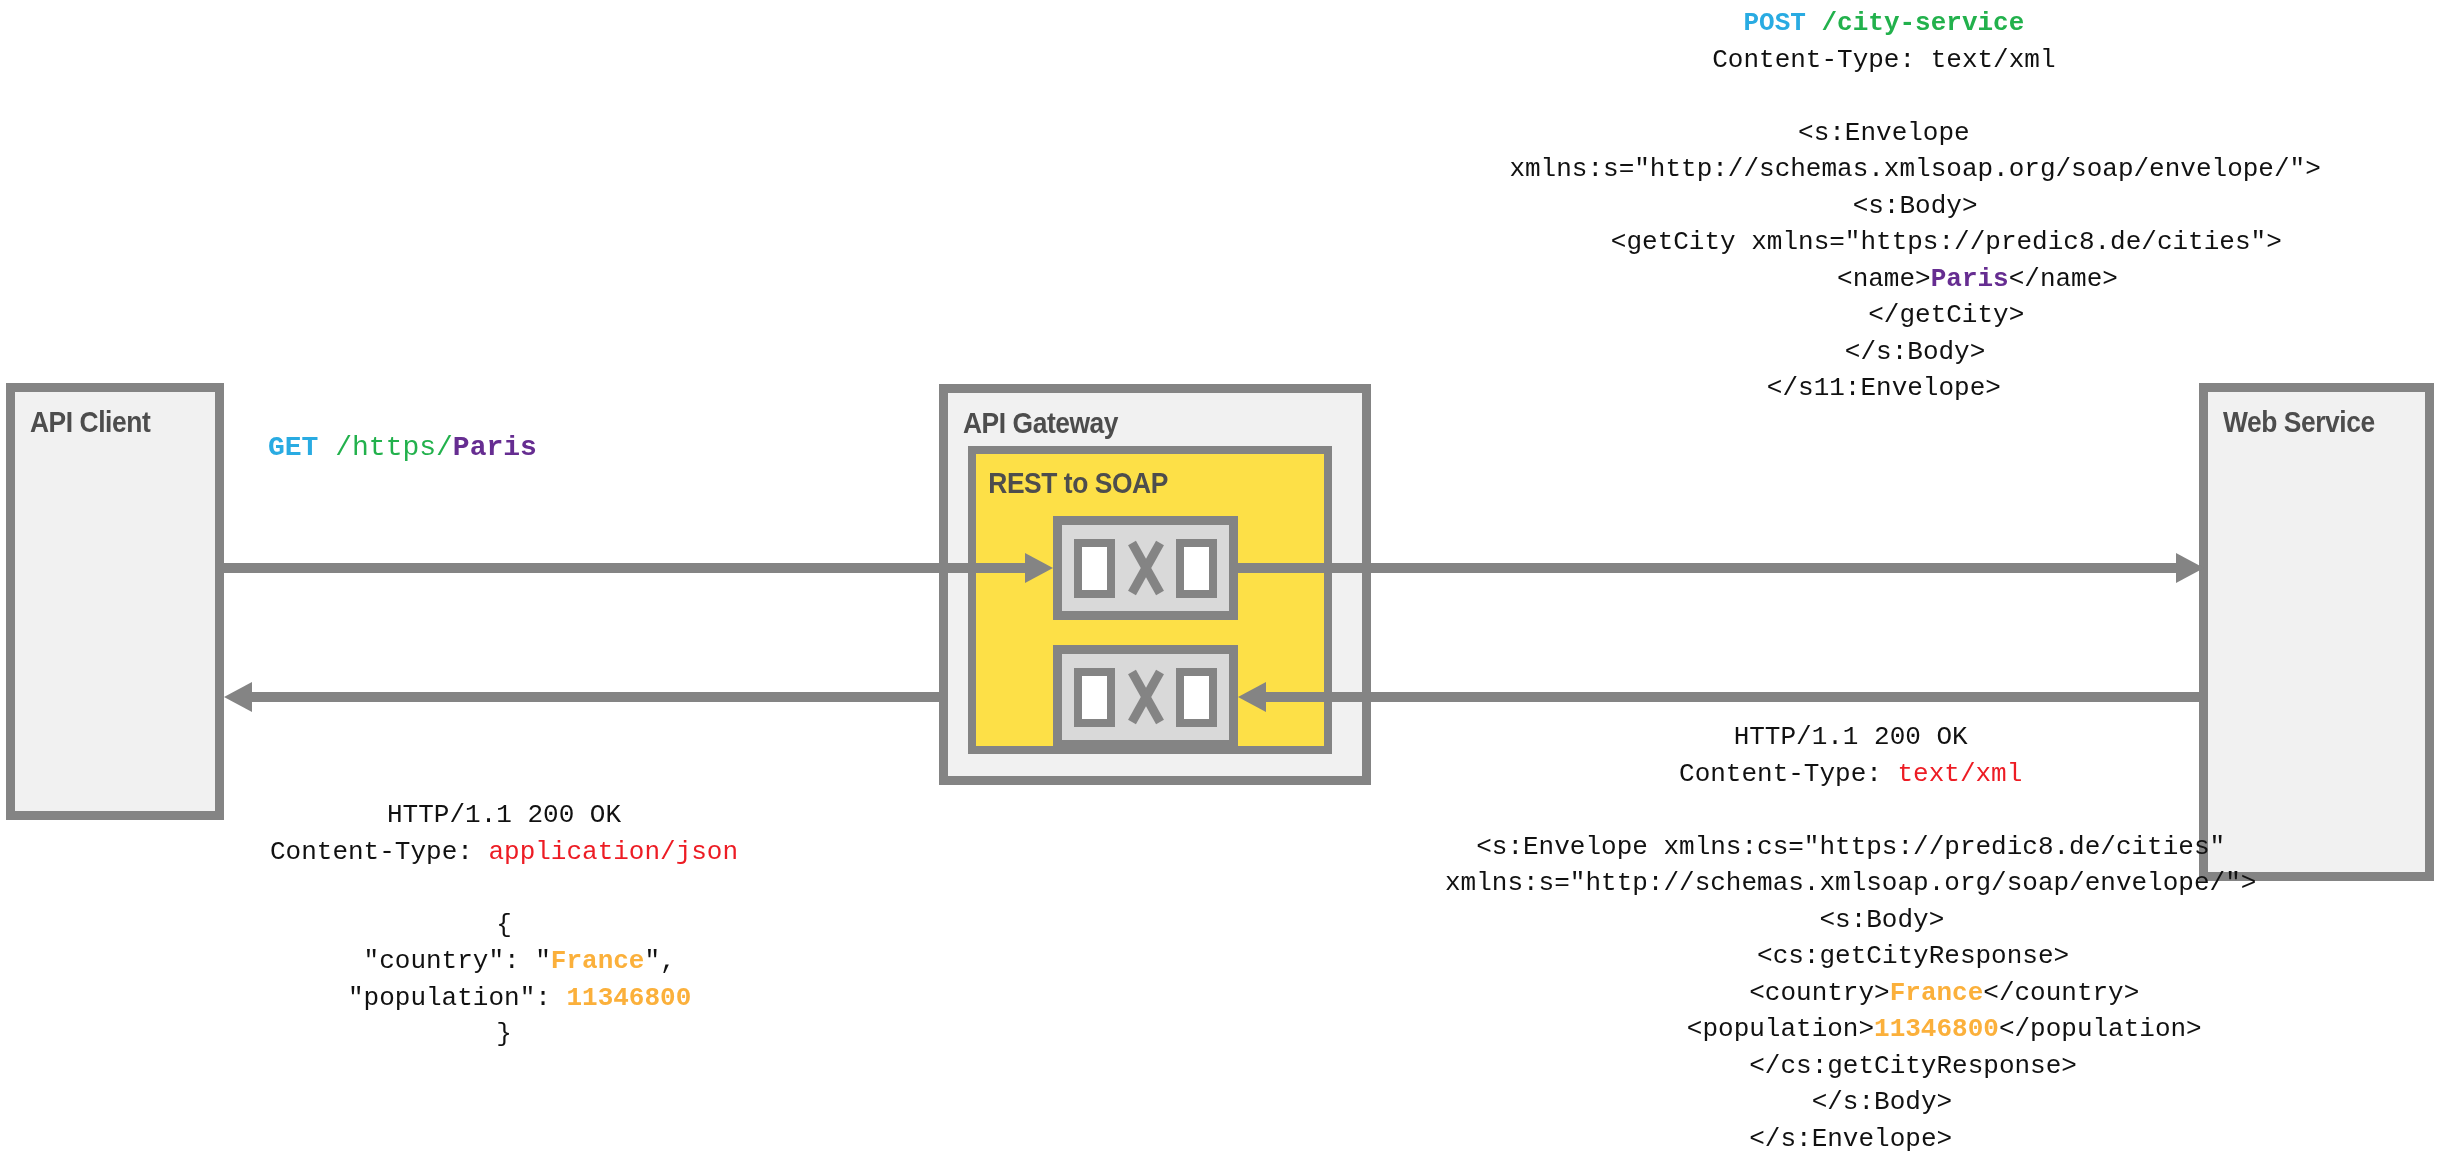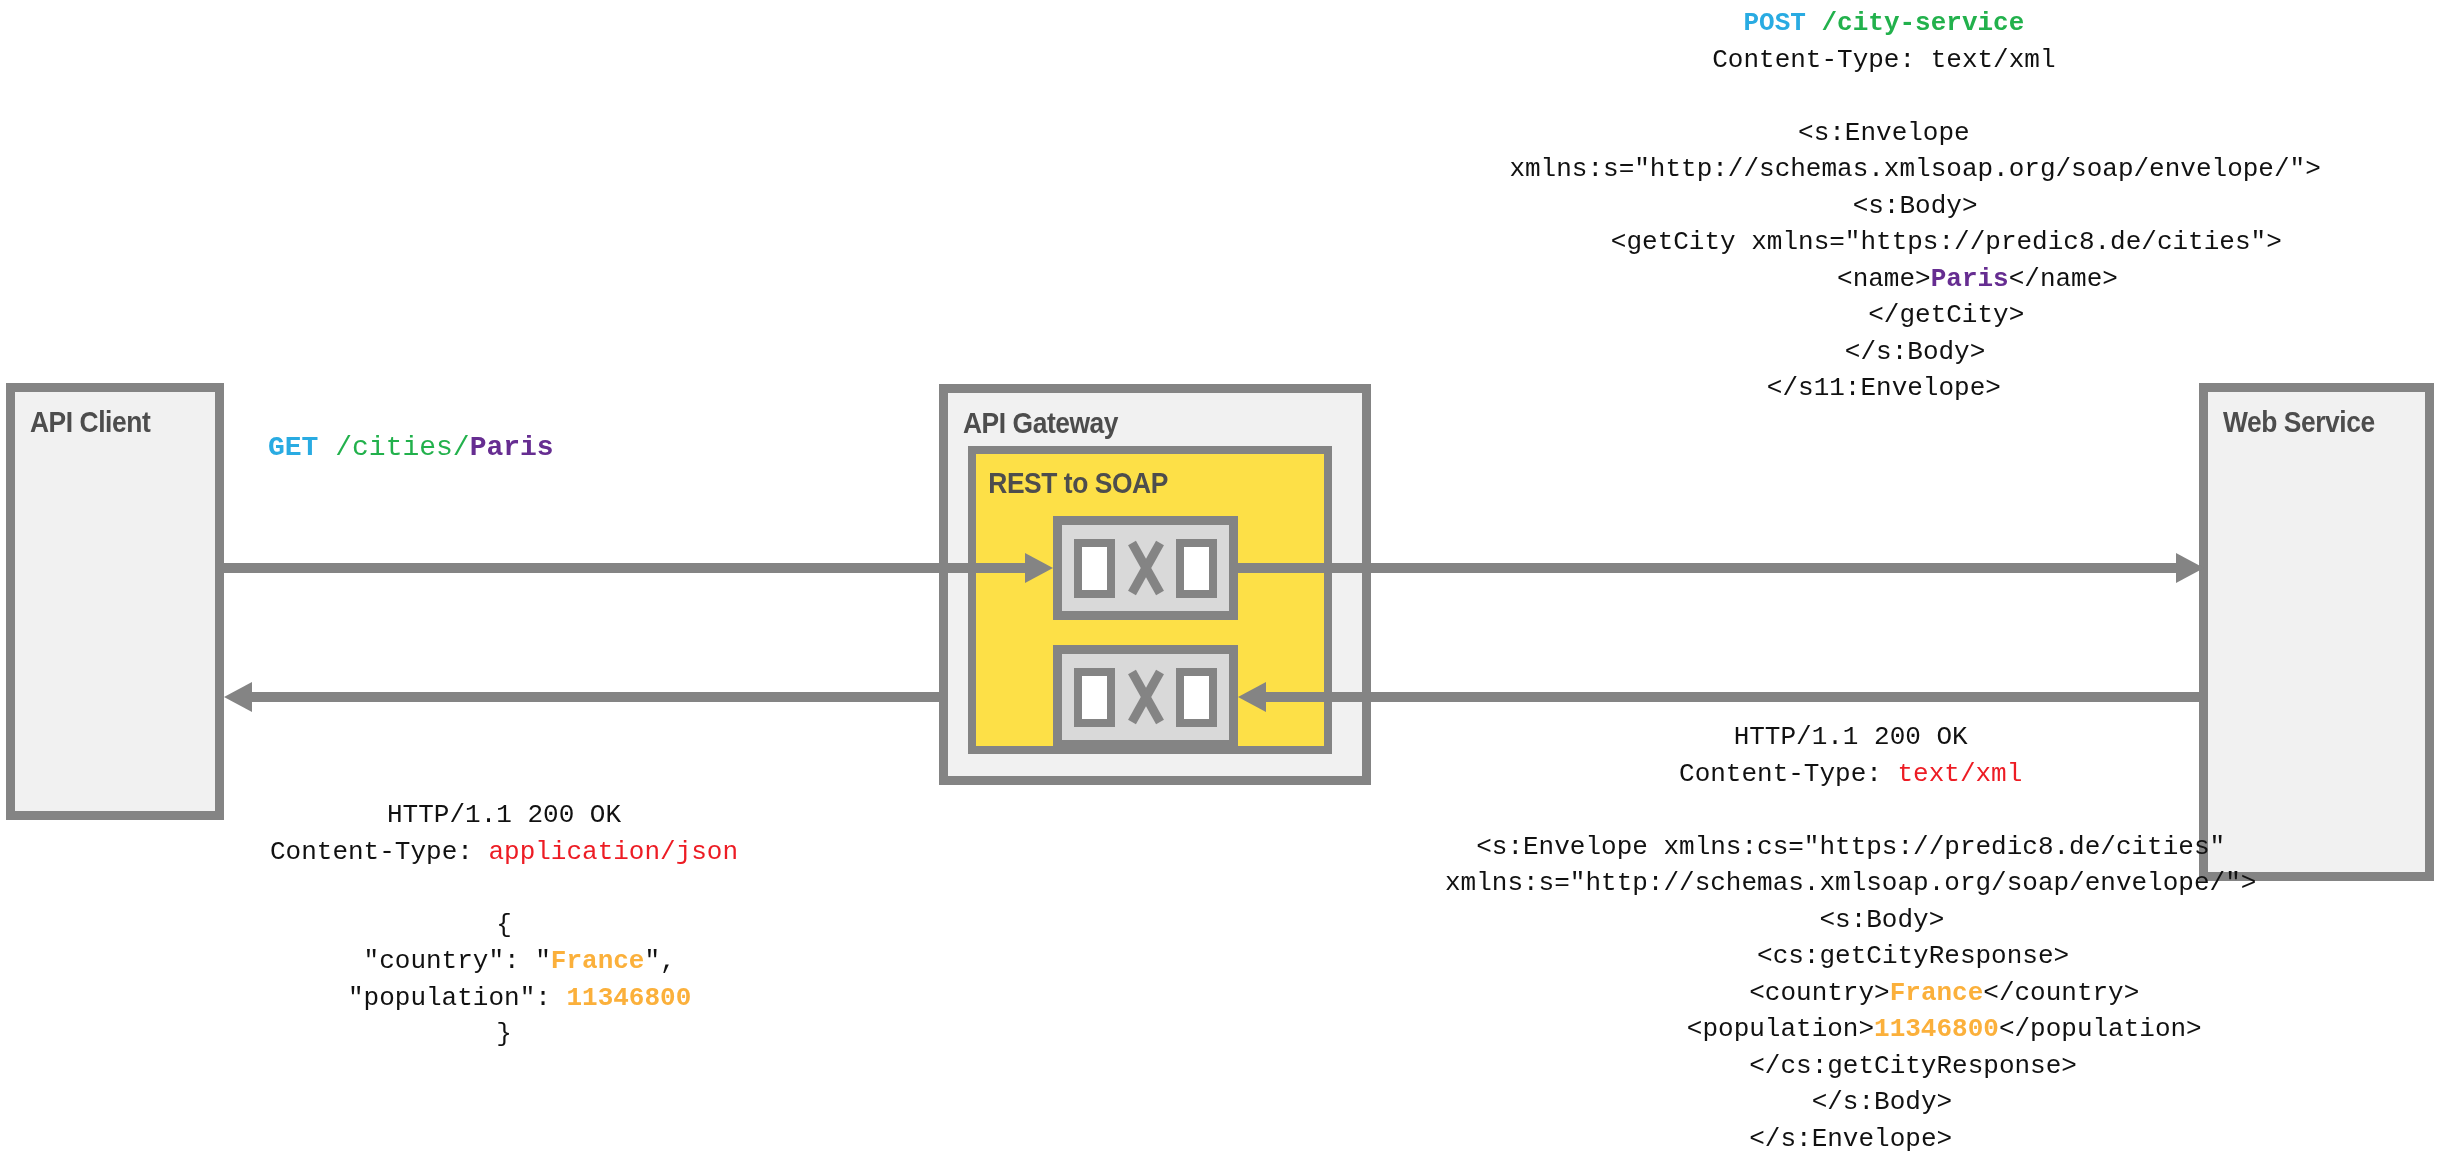--- a/index.html
+++ b/index.html
@@ -96,19 +96,19 @@
 
 <div class="hline" style="left:1238px; top:563px; width:940px;"></div>
 <div class="ahead to-right" style="left:2176px; top:553px;"></div>
 
 <div class="hline" style="left:1264px; top:692px; width:940px;"></div>
 <div class="ahead to-left" style="left:1238px; top:682px;"></div>
 
 <div class="hline" style="left:250px; top:692px; width:698px;"></div>
 <div class="ahead to-left" style="left:224px; top:682px;"></div>
 
-<div class="code big" style="left:268px; top:430px;"><div class="code-line"><span style="color: rgb(41, 171, 226); font-weight: bold;">GET</span><span style="color: rgb(17, 17, 17);"> </span><span style="color: rgb(34, 177, 76);">/cities/</span><span style="color: rgb(102, 45, 145); font-weight: bold;">Paris</span></div></div>
+<div class="code big" style="left:268px; top:430px;"><div class="code-line"><span style="color: rgb(41, 171, 226); font-weight: bold;">GET</span><span style="color: rgb(17, 17, 17);"> </span><span style="color: rgb(34, 177, 76);">/https/</span><span style="color: rgb(102, 45, 145); font-weight: bold;">Paris</span></div></div>
 
 <div class="code" style="left:1447px; top:5px;"><div class="code-line"><span style="color: rgb(41, 171, 226); font-weight: bold;">POST</span><span style="color: rgb(17, 17, 17);"> </span><span style="color: rgb(34, 177, 76); font-weight: bold;">/city-service</span></div><div class="code-line"><span style="color: rgb(17, 17, 17);">Content-Type: text/xml</span></div><div class="code-line">&nbsp;</div><div class="code-line"><span style="color: rgb(17, 17, 17);">&lt;s:Envelope</span></div><div class="code-line"><span style="color: rgb(17, 17, 17);">    xmlns:s="http://schemas.xmlsoap.org/soap/envelope/"&gt;</span></div><div class="code-line"><span style="color: rgb(17, 17, 17);">    &lt;s:Body&gt;</span></div><div class="code-line"><span style="color: rgb(17, 17, 17);">        &lt;getCity xmlns="https://predic8.de/cities"&gt;</span></div><div class="code-line"><span style="color: rgb(17, 17, 17);">            &lt;name&gt;</span><span style="color: rgb(102, 45, 145); font-weight: bold;">Paris</span><span style="color: rgb(17, 17, 17);">&lt;/name&gt;</span></div><div class="code-line"><span style="color: rgb(17, 17, 17);">        &lt;/getCity&gt;</span></div><div class="code-line"><span style="color: rgb(17, 17, 17);">    &lt;/s:Body&gt;</span></div><div class="code-line"><span style="color: rgb(17, 17, 17);">&lt;/s11:Envelope&gt;</span></div></div>
 
 <div class="code" style="left:270px; top:797px;"><div class="code-line"><span style="color: rgb(17, 17, 17);">HTTP/1.1 200 OK</span></div><div class="code-line"><span style="color: rgb(17, 17, 17);">Content-Type: </span><span style="color: rgb(237, 28, 36);">application/json</span></div><div class="code-line">&nbsp;</div><div class="code-line"><span style="color: rgb(17, 17, 17);">{</span></div><div class="code-line"><span style="color: rgb(17, 17, 17);">  "country": "</span><span style="color: rgb(251, 176, 59); font-weight: bold;">France</span><span style="color: rgb(17, 17, 17);">",</span></div><div class="code-line"><span style="color: rgb(17, 17, 17);">  "population": </span><span style="color: rgb(251, 176, 59); font-weight: bold;">11346800</span></div><div class="code-line"><span style="color: rgb(17, 17, 17);">}</span></div></div>
 
 <div class="code" style="left:1445px; top:719px;"><div class="code-line"><span style="color: rgb(17, 17, 17);">HTTP/1.1 200 OK</span></div><div class="code-line"><span style="color: rgb(17, 17, 17);">Content-Type: </span><span style="color: rgb(237, 28, 36);">text/xml</span></div><div class="code-line">&nbsp;</div><div class="code-line"><span style="color: rgb(17, 17, 17);">&lt;s:Envelope xmlns:cs="https://predic8.de/cities"</span></div><div class="code-line"><span style="color: rgb(17, 17, 17);">xmlns:s="http://schemas.xmlsoap.org/soap/envelope/"&gt;</span></div><div class="code-line"><span style="color: rgb(17, 17, 17);">    &lt;s:Body&gt;</span></div><div class="code-line"><span style="color: rgb(17, 17, 17);">        &lt;cs:getCityResponse&gt;</span></div><div class="code-line"><span style="color: rgb(17, 17, 17);">            &lt;country&gt;</span><span style="color: rgb(251, 176, 59); font-weight: bold;">France</span><span style="color: rgb(17, 17, 17);">&lt;/country&gt;</span></div><div class="code-line"><span style="color: rgb(17, 17, 17);">            &lt;population&gt;</span><span style="color: rgb(251, 176, 59); font-weight: bold;">11346800</span><span style="color: rgb(17, 17, 17);">&lt;/population&gt;</span></div><div class="code-line"><span style="color: rgb(17, 17, 17);">        &lt;/cs:getCityResponse&gt;</span></div><div class="code-line"><span style="color: rgb(17, 17, 17);">    &lt;/s:Body&gt;</span></div><div class="code-line"><span style="color: rgb(17, 17, 17);">&lt;/s:Envelope&gt;</span></div></div>
 
 </body></html>

